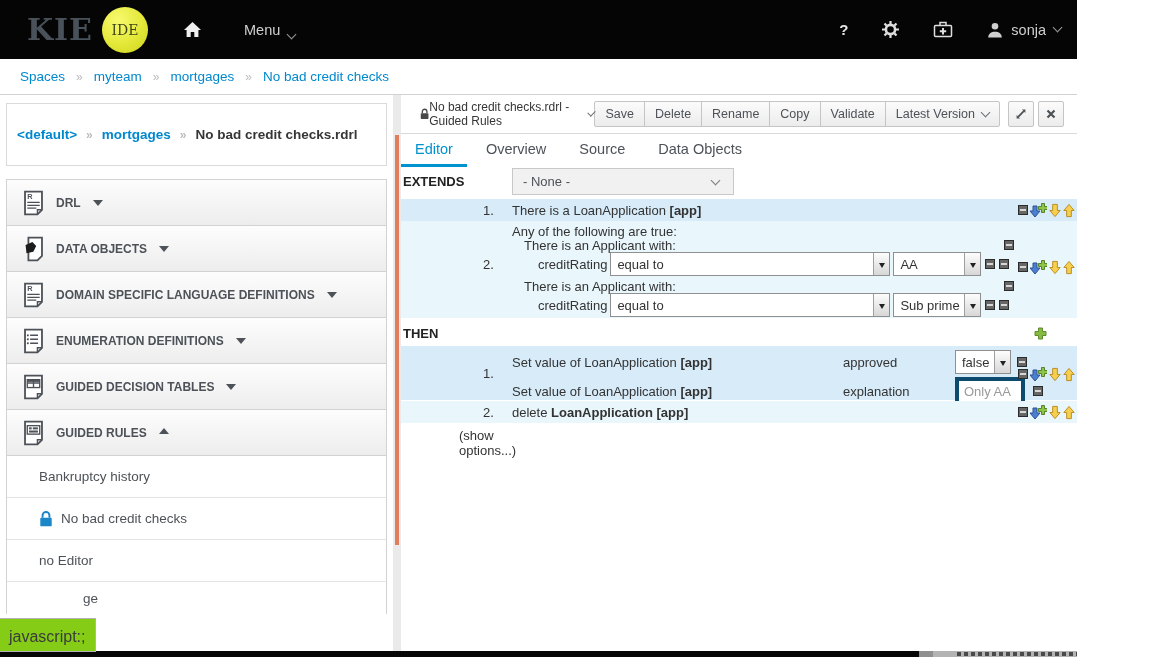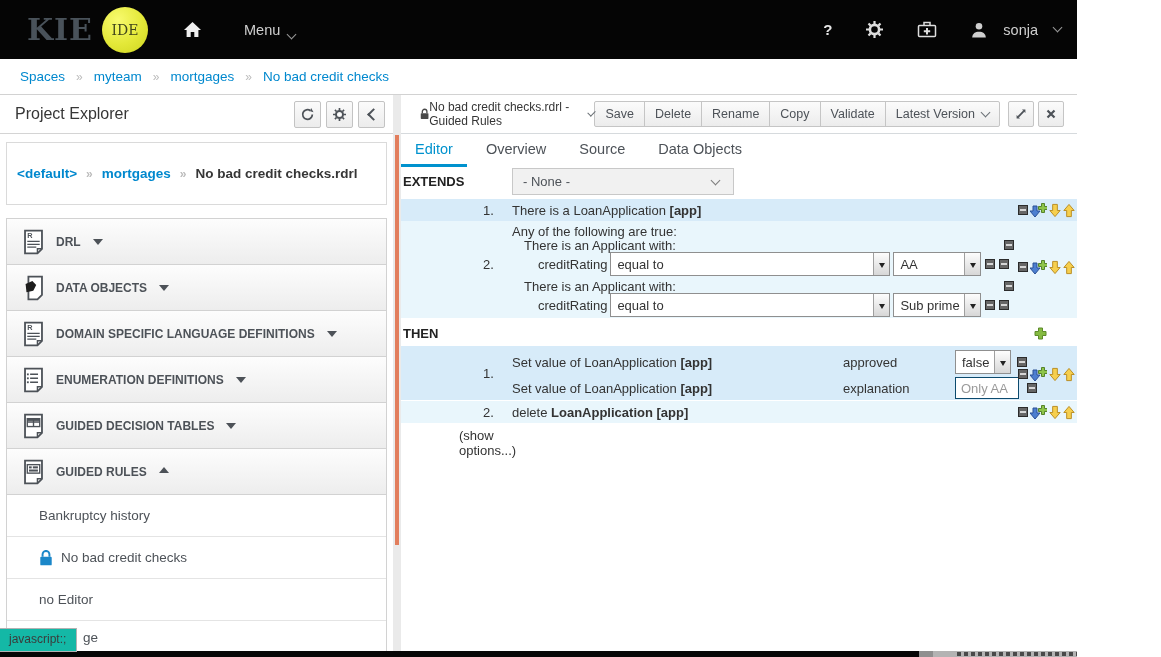--- a/index.html
+++ b/index.html
@@ -16,21 +16,21 @@
        display:flex;align-items:center;justify-content:center;
        color:#41461b;font-family:"DejaVu Serif",serif;font-size:14px}
   .home{margin-left:35px;cursor:pointer;display:flex}
   .menu{margin-left:42px;font-size:14.5px;color:#cfcfcf;display:flex;align-items:flex-end;gap:8px;cursor:pointer}
   .chev{width:6px;height:6px;border-right:1.7px solid #9a9a9a;border-bottom:1.7px solid #9a9a9a;
         transform:rotate(45deg);margin-top:-4px}
   .chev.dark{border-color:#6b7176}
   .tb-right{margin-left:auto;display:flex;align-items:center;margin-right:16px}
   .tb-ic{margin-left:34px;cursor:pointer;display:flex;align-items:center}
   .help{font-size:15px;font-weight:700;color:#e6e6e6}
-  .user{display:flex;align-items:center;gap:16px;font-size:14.5px;color:#cfcfcf}
+  .user{display:flex;align-items:center;gap:8px;font-size:14.5px;color:#cfcfcf}
 
   
   .crumbbar{position:absolute;top:59px;left:0;right:0;height:36px;background:#fff;
             border-bottom:1px solid #d2d2d2;display:flex;align-items:center;
             padding-left:20px;gap:11px;font-size:13.5px;box-sizing:border-box}
   .bc-link{color:#0088ce;cursor:pointer}
   .bc-sep{color:#bcbcbc;font-size:12px}
 
   
   .main{position:absolute;top:95px;left:0;right:0;bottom:0;display:flex}
@@ -54,22 +54,22 @@
   .accwrap{margin:0 6px;border:1px solid #d2d2d2;border-bottom:none}
   .acc-h{height:45px;border-bottom:1px solid #d2d2d2;display:flex;align-items:center;
          padding:0 12px 0 16px;gap:12px;cursor:pointer;
          background:linear-gradient(#fdfdfd,#ededed)}
   .acc-l{font-size:12px;font-weight:700;color:#4d5258}
   .car{width:0;height:0;border:5px solid transparent;border-top:6px solid #4d5258;margin-top:6px}
   .car.up{border-top:none;border-bottom:6px solid #4d5258;margin-top:-4px}
   .item{height:41px;display:flex;align-items:center;padding-left:32px;gap:8px;
         border-bottom:1px solid #e4e4e4;font-size:13.5px;color:#4d5258;background:#fff;cursor:pointer}
   .item.partial{height:32px;border-bottom:none;padding-left:76px}
-  .status-tip{position:absolute;left:0;bottom:5px;background:#14b8a6;border:1px solid #b2b2b2;
-              border-left:none;padding:3px 10px 5px 9px;font-size:12px;color:#3b3b3b;z-index:9}
+  .status-tip{position:absolute;left:0;bottom:5px;background:#84cc16;border:1px solid #b2b2b2;
+              border-left:none;padding:9px 10px 5px 9px;font-size:16px;color:#3b3b3b;z-index:9}
 
   
   .ed-head{height:38px;border-bottom:1px solid #d6dadd;display:flex;align-items:center;
            padding:0 13px 0 19px}
   .ed-title{font-size:12px;color:#363636;display:flex;align-items:center;gap:10px;cursor:pointer}
   .ed-btns{margin-left:auto;display:flex;align-items:center}
   .ebtn{height:24px;padding:0 10px;font-size:12.5px;color:#4d5258;cursor:pointer;
         background:linear-gradient(#fbfbfb,#ececec);border:1px solid #c5c5c5;
         margin-left:-1px;display:flex;align-items:center;gap:7px;white-space:nowrap}
   .ebtn.first{border-radius:2px 0 0 2px;margin-left:0}
@@ -124,21 +124,21 @@
   .sq-a1{left:603px;top:19px}
   .sq-a2{left:603px;top:60px}
   .thenhead{margin-top:6px}
   .r3{height:54px;margin-top:3px}
   .r3 .rownum{top:20px}
   .r3 .icl{top:20px}
   .a1{position:absolute;left:111px;top:4px;display:flex;align-items:center}
   .a2{position:absolute;left:111px;top:31px;display:flex;align-items:center}
   .atext{width:331px}
   .afield{width:112px}
-  .txtinput{width:52px;height:20px;border:1px solid #0c4a6e;padding:0 5px;color:#9a9a9a;
+  .txtinput{width:52px;height:20px;border:4px solid #0c4a6e;padding:0 5px;color:#9a9a9a;
             font-size:13px;font-family:inherit;background:#fff}
   .sq-b1{left:685px;top:9px}
   .sq-b2{left:685px;top:36px}
   .a1 .sqi{margin-left:6px}
   .a2 .sqi{margin-left:8px}
   .r4{height:22px;margin-top:1px}
   .r4 .rownum,.r4 .rtext{top:4px}
   .r4 .icl{top:3px}
   .show-opt{width:72px;margin-left:58px;margin-top:5px;line-height:15px;color:#333;cursor:pointer}
 
@@ -209,45 +209,20 @@
     <span class="bc-link">myteam</span>
     <span class="bc-sep">»</span>
     <span class="bc-link">mortgages</span>
     <span class="bc-sep">»</span>
     <span class="bc-link">No bad credit checks</span>
   </nav>
 
   <div class="main">
 
     <aside class="left">
-      <div class="pe-head">
-        <span class="pe-title">Project Explorer</span>
-        <span class="pe-btns">
-          <span class="pbtn">
-            <svg width="13" height="13" viewBox="0 0 14 14">
-                <path d="M12.2 7a5.2 5.2 0 1 1-2-4.1" fill="none" stroke="#4d5258" stroke-width="1.9"></path>
-                <path d="M10.9 0l-1 3.6 3.6.9z" fill="#4d5258"></path>
-              </svg>
-          </span>
-          <span class="pbtn">
-            <svg width="13" height="13" viewBox="0 0 17 17">
-                <g stroke="#4d5258" fill="none">
-                  <circle cx="8.5" cy="8.5" r="4.6" stroke-width="2.6"></circle>
-                  <g stroke-width="2.2">
-                    <path d="M8.5 0v3M8.5 14v3M0 8.5h3M14 8.5h3M2.5 2.5l2.1 2.1M12.4 12.4l2.1 2.1M14.5 2.5l-2.1 2.1M4.6 12.4l-2.1 2.1"></path>
-                  </g>
-                </g>
-                <circle cx="8.5" cy="8.5" r="2" fill="#fff" stroke="none"></circle>
-              </svg>
-          </span>
-          <span class="pbtn">
-            <span style="transform:rotate(135deg);width:7px;height:7px;border-right:2px solid #4d5258;border-bottom:2px solid #4d5258;display:inline-block;margin-left:3px"></span>
-          </span>
-        </span>
-      </div>
 
       <div class="pe-card">
         <span class="pc-link">&lt;default&gt;</span>
         <span class="bc-sep">»</span>
         <span class="pc-link">mortgages</span>
         <span class="bc-sep">»</span>
         <span class="pc-cur">No bad credit checks.rdrl</span>
       </div>
 
       <div class="accwrap">

